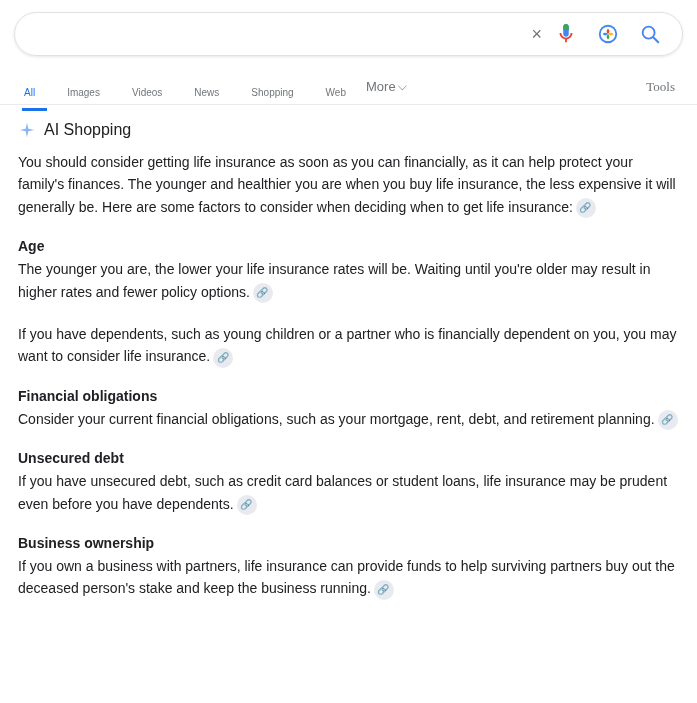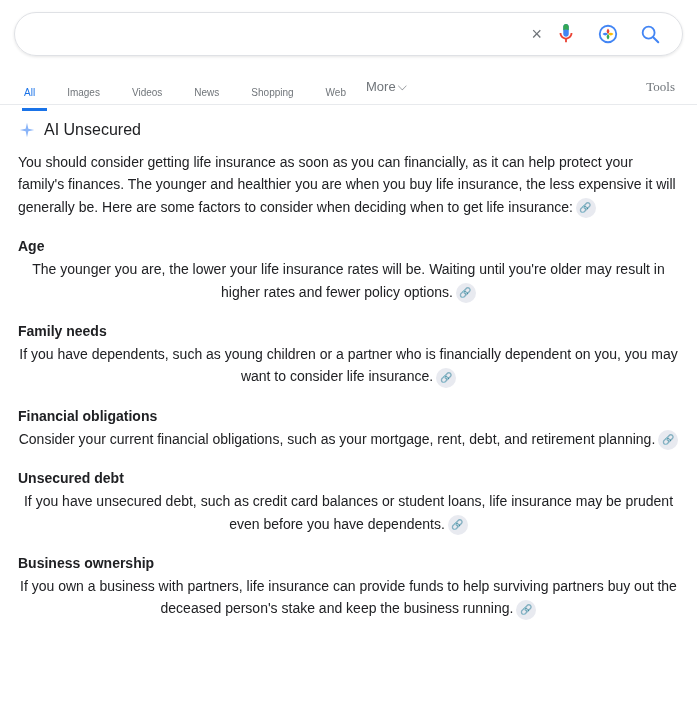--- a/index.html
+++ b/index.html
@@ -165,21 +165,20 @@
     .ai-section-title {
       font-size: 14px;
       font-weight: 700;
       color: #202124;
       margin-bottom: 4px;
     }
     .ai-section-body {
       font-size: 14px;
       line-height: 1.6;
       color: #202124;
-      text-align: center;
     }
   </style>
 </head>
 <body>
 
 <div class="search-bar-container">
   <div class="search-bar">
     <input class="search-input" type="text" style="">
     <button class="search-clear-btn">×</button>
     <div class="search-icons">
@@ -225,36 +224,35 @@
   </div>
   <div class="nav-tools">Tools</div>
 </nav>
 
 <div class="ai-overview-section">
   <div class="ai-overview-header">
 
     <svg class="ai-diamond" viewBox="0 0 20 20" fill="none" xmlns="http://www.w3.org/2000/svg">
       <path d="M10 2 L11.5 8.5 L18 10 L11.5 11.5 L10 18 L8.5 11.5 L2 10 L8.5 8.5 Z" fill="#8AB4F8"></path>
     </svg>
-    <span class="ai-overview-title">AI Unsecured</span>
+    <span class="ai-overview-title">AI Shopping</span>
   </div>
 
   <div class="ai-overview-body">
     <span>You should consider getting life insurance as soon as you can financially, as it can help protect your family's finances. The younger and healthier you are when you buy life insurance, the less expensive it will generally be. Here are some factors to consider when deciding when to get life insurance:</span><span class="link-icon">🔗</span>
   </div>
 
   <div class="ai-section">
     <div class="ai-section-title">Age</div>
     <div class="ai-section-body">
       <span>The younger you are, the lower your life insurance rates will be. Waiting until you're older may result in higher rates and fewer policy options.</span><span class="link-icon">🔗</span>
     </div>
   </div>
 
   <div class="ai-section">
-    <div class="ai-section-title">Family needs</div>
     <div class="ai-section-body">
       <span>If you have dependents, such as young children or a partner who is financially dependent on you, you may want to consider life insurance.</span><span class="link-icon">🔗</span>
     </div>
   </div>
 
   <div class="ai-section">
     <div class="ai-section-title">Financial obligations</div>
     <div class="ai-section-body">
       <span>Consider your current financial obligations, such as your mortgage, rent, debt, and retirement planning.</span><span class="link-icon">🔗</span>
     </div>

